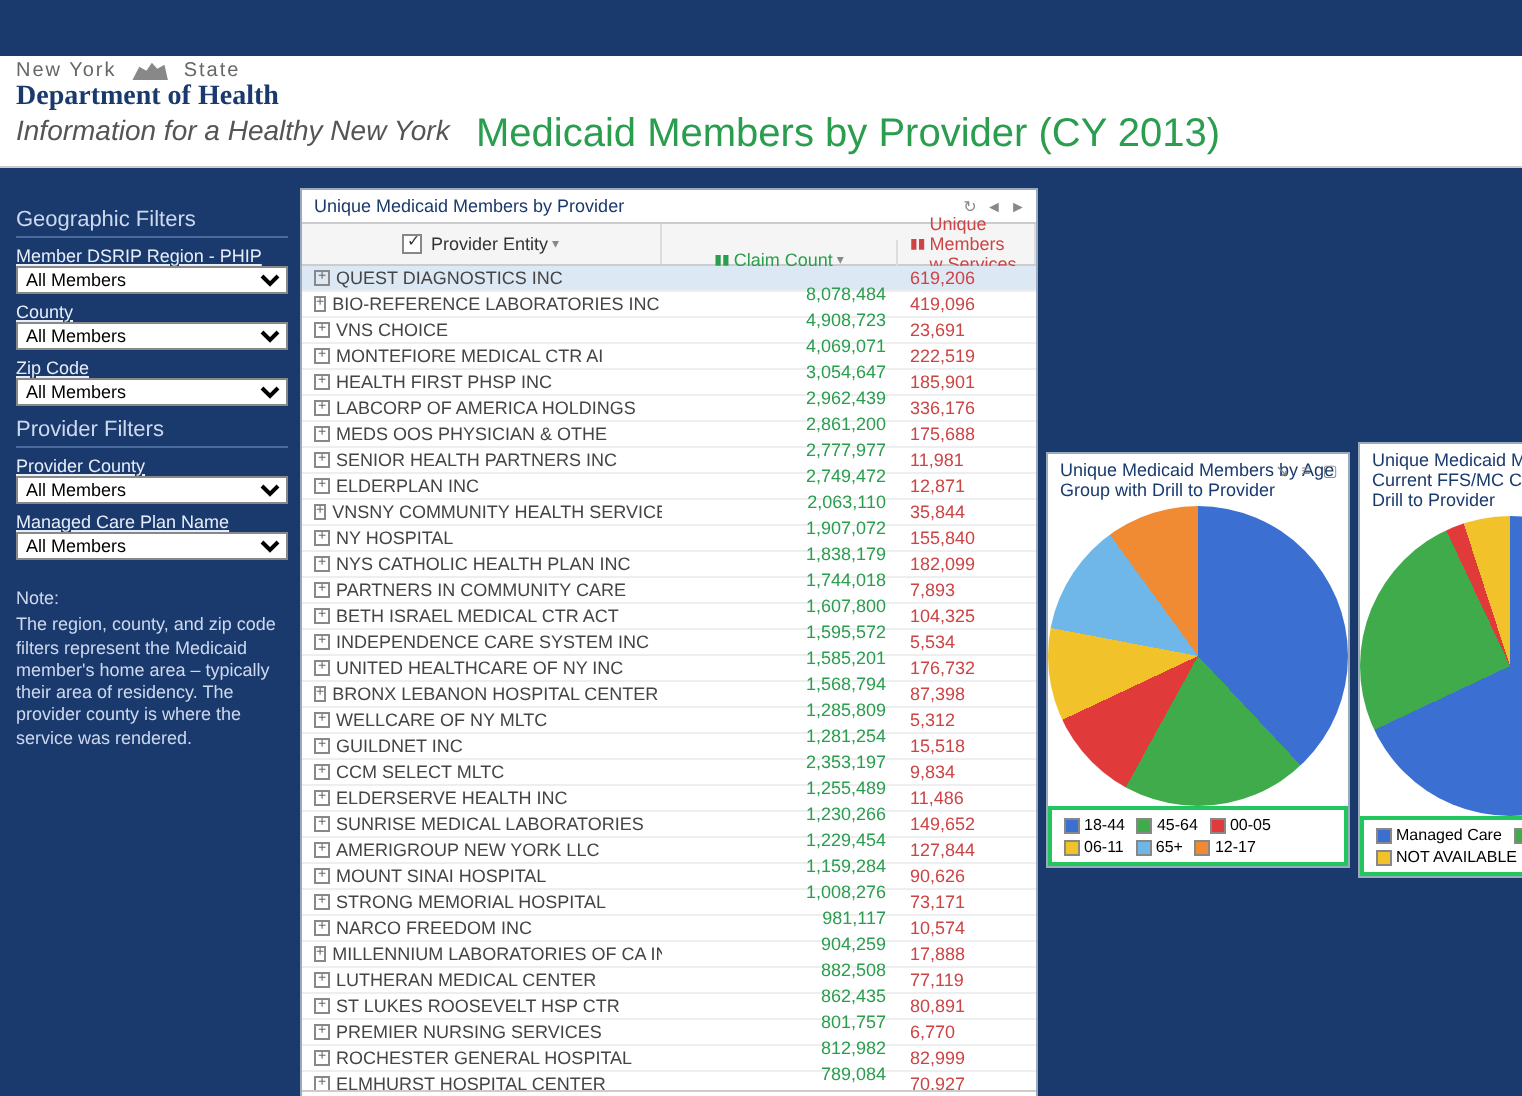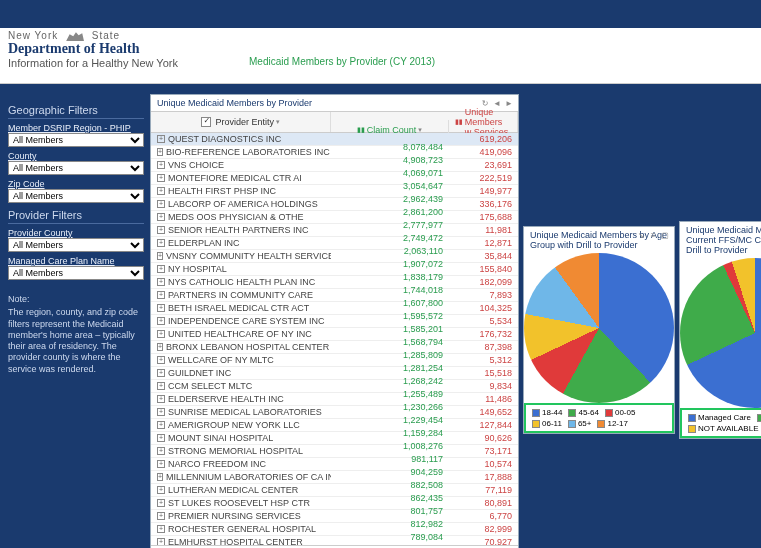--- a/index.html
+++ b/index.html
@@ -1,22 +1,22 @@
 <!DOCTYPE html>
 <html><head>
 <meta charset="utf-8">
 <style>
   * { box-sizing: border-box; margin: 0; padding: 0; font-family: Arial, sans-serif; }
   body { width: 761px; height: 548px; background: #1a3a6e; position: relative; overflow: hidden; }
   .header { background: #fff; height: 56px; padding: 2px 8px; border-bottom: 1px solid #ccc; position: relative; margin-top: 28px; }
   .nystate { font-size: 10px; color: #666; letter-spacing: 1px; }
   .nystate-icon { display:inline-block; width:18px; height:10px; background:#888; clip-path: polygon(0 100%, 20% 30%, 40% 50%, 55% 10%, 70% 40%, 90% 20%, 100% 100%); margin: 0 4px; vertical-align: middle;}
   .dept { font-family: Georgia, serif; font-size: 14px; color: #1a3a6e; font-weight: bold; margin-top: 0px; }
-  .tagline { font-size: 11px; color: #555; }
-  .title { position: absolute; left: 249px; top: 28px; font-size: 10px; }
+  .tagline { font-style: italic; font-size: 14px; color: #555; }
+  .title { position: absolute; left: 238px; top: 28px; font-size: 20px; }
   .title .g { color: #2a9d4f; }
   .body { display: flex; padding: 10px 6px; gap: 4px; height: calc(100% - 56px); }
   .sidebar { width: 140px; color: #fff; font-size: 10px; padding: 4px 2px; }
   .sidebar .sec { font-size: 11px; color: #cdd9ee; margin: 6px 0 3px; border-bottom: 1px solid #4a6a9e; padding-bottom: 2px;}
   .sidebar label { display: block; font-size: 9px; text-decoration: underline; margin-top: 4px; color:#e8eef9;}
   .sidebar select { width: 100%; font-size: 9px; height: 14px; border:1px solid #888; background:#fff;}
   .note { font-size: 9px; color: #cdd9ee; margin-top: 14px; line-height: 1.25; }
   .note .h { display:block; margin-bottom:2px;}
   .main { flex: 1; display: flex; gap: 4px; min-width:0;}
   .panel { background: #fff; border: 1px solid #9ab; position: relative; }
@@ -31,21 +31,21 @@
   .c3 { flex:1; color:#c44; justify-content:flex-end;}
   .sort { font-size:7px; color:#888; margin-left:2px;}
   .tbody { flex: 1; overflow-y: auto; font-size: 9px; position:relative;}
   .tbody::-webkit-scrollbar { width:14px; }
   .tbody::-webkit-scrollbar-track { background:#eee; }
   .tbody::-webkit-scrollbar-thumb { background:#bbb; border:1px solid #999;}
   .row { display: flex; height: 13px; align-items: center; border-bottom: 1px solid #eee; }
   .row .c { padding: 0 6px; overflow:hidden; white-space:nowrap; text-overflow:ellipsis;}
   .row .c1 { width: 180px; color:#444; display:flex; align-items:center;}
   .row .c2 { width: 118px; text-align: right; color:#2a9d4f;}
-  .row .c3 { flex:1; text-align: right; color:#c44;}
+  .row .c3 { flex:1; color:#c44;}
   .row.selected { background: #dde8f5; }
   .expand { display:inline-block; width:8px; height:8px; border:1px solid #888; font-size:7px; line-height:6px; text-align:center; margin-right:3px; color:#666;}
   .pager { height: 20px; border-top: 1px solid #ccc; display:flex; align-items:center; font-size:9px; padding:0 4px; gap:4px; color:#555;}
   .pager .btn { cursor:pointer; padding:0 2px;}
   .pager input { width:20px; font-size:9px; text-align:center; border:1px solid #aaa;}
   .pager .status { margin-left:auto; background:#eef; border:1px solid #ccd; padding:1px 6px; font-size:8px;}
   .pager .cfg { margin-left:6px; cursor:pointer;}
   .right { width: 232px; display:flex; flex-direction:row; gap:4px;align-items:center;}
   .chart-panel { flex:1; display:flex; flex-direction:column;}
   .chart-body { flex:1; display:flex; align-items:center; justify-content:center; position:relative;}
@@ -133,21 +133,21 @@
             <div class="c c3">23,691</div>
           </div>
           <div class="row">
             <div class="c c1"><span class="expand">+</span>MONTEFIORE MEDICAL CTR AI</div>
             <div class="c c2">3,054,647</div>
             <div class="c c3">222,519</div>
           </div>
           <div class="row">
             <div class="c c1"><span class="expand">+</span>HEALTH FIRST PHSP INC</div>
             <div class="c c2">2,962,439</div>
-            <div class="c c3">149,977</div>
+            <div class="c c3">185,901</div>
           </div>
           <div class="row">
             <div class="c c1"><span class="expand">+</span>LABCORP OF AMERICA HOLDINGS</div>
             <div class="c c2">2,861,200</div>
             <div class="c c3">336,176</div>
           </div>
           <div class="row">
             <div class="c c1"><span class="expand">+</span>MEDS OOS PHYSICIAN &amp; OTHE</div>
             <div class="c c2">2,777,977</div>
             <div class="c c3">175,688</div>
@@ -202,21 +202,21 @@
             <div class="c c2">1,285,809</div>
             <div class="c c3">87,398</div>
           </div>
           <div class="row">
             <div class="c c1"><span class="expand">+</span>WELLCARE OF NY MLTC</div>
             <div class="c c2">1,281,254</div>
             <div class="c c3">5,312</div>
           </div>
           <div class="row">
             <div class="c c1"><span class="expand">+</span>GUILDNET INC</div>
-            <div class="c c2">1,268,242</div>
+            <div class="c c2">2,353,197</div>
             <div class="c c3">15,518</div>
           </div>
           <div class="row">
             <div class="c c1"><span class="expand">+</span>CCM SELECT MLTC</div>
             <div class="c c2">1,255,489</div>
             <div class="c c3">9,834</div>
           </div>
           <div class="row">
             <div class="c c1"><span class="expand">+</span>ELDERSERVE HEALTH INC</div>
             <div class="c c2">1,230,266</div>

